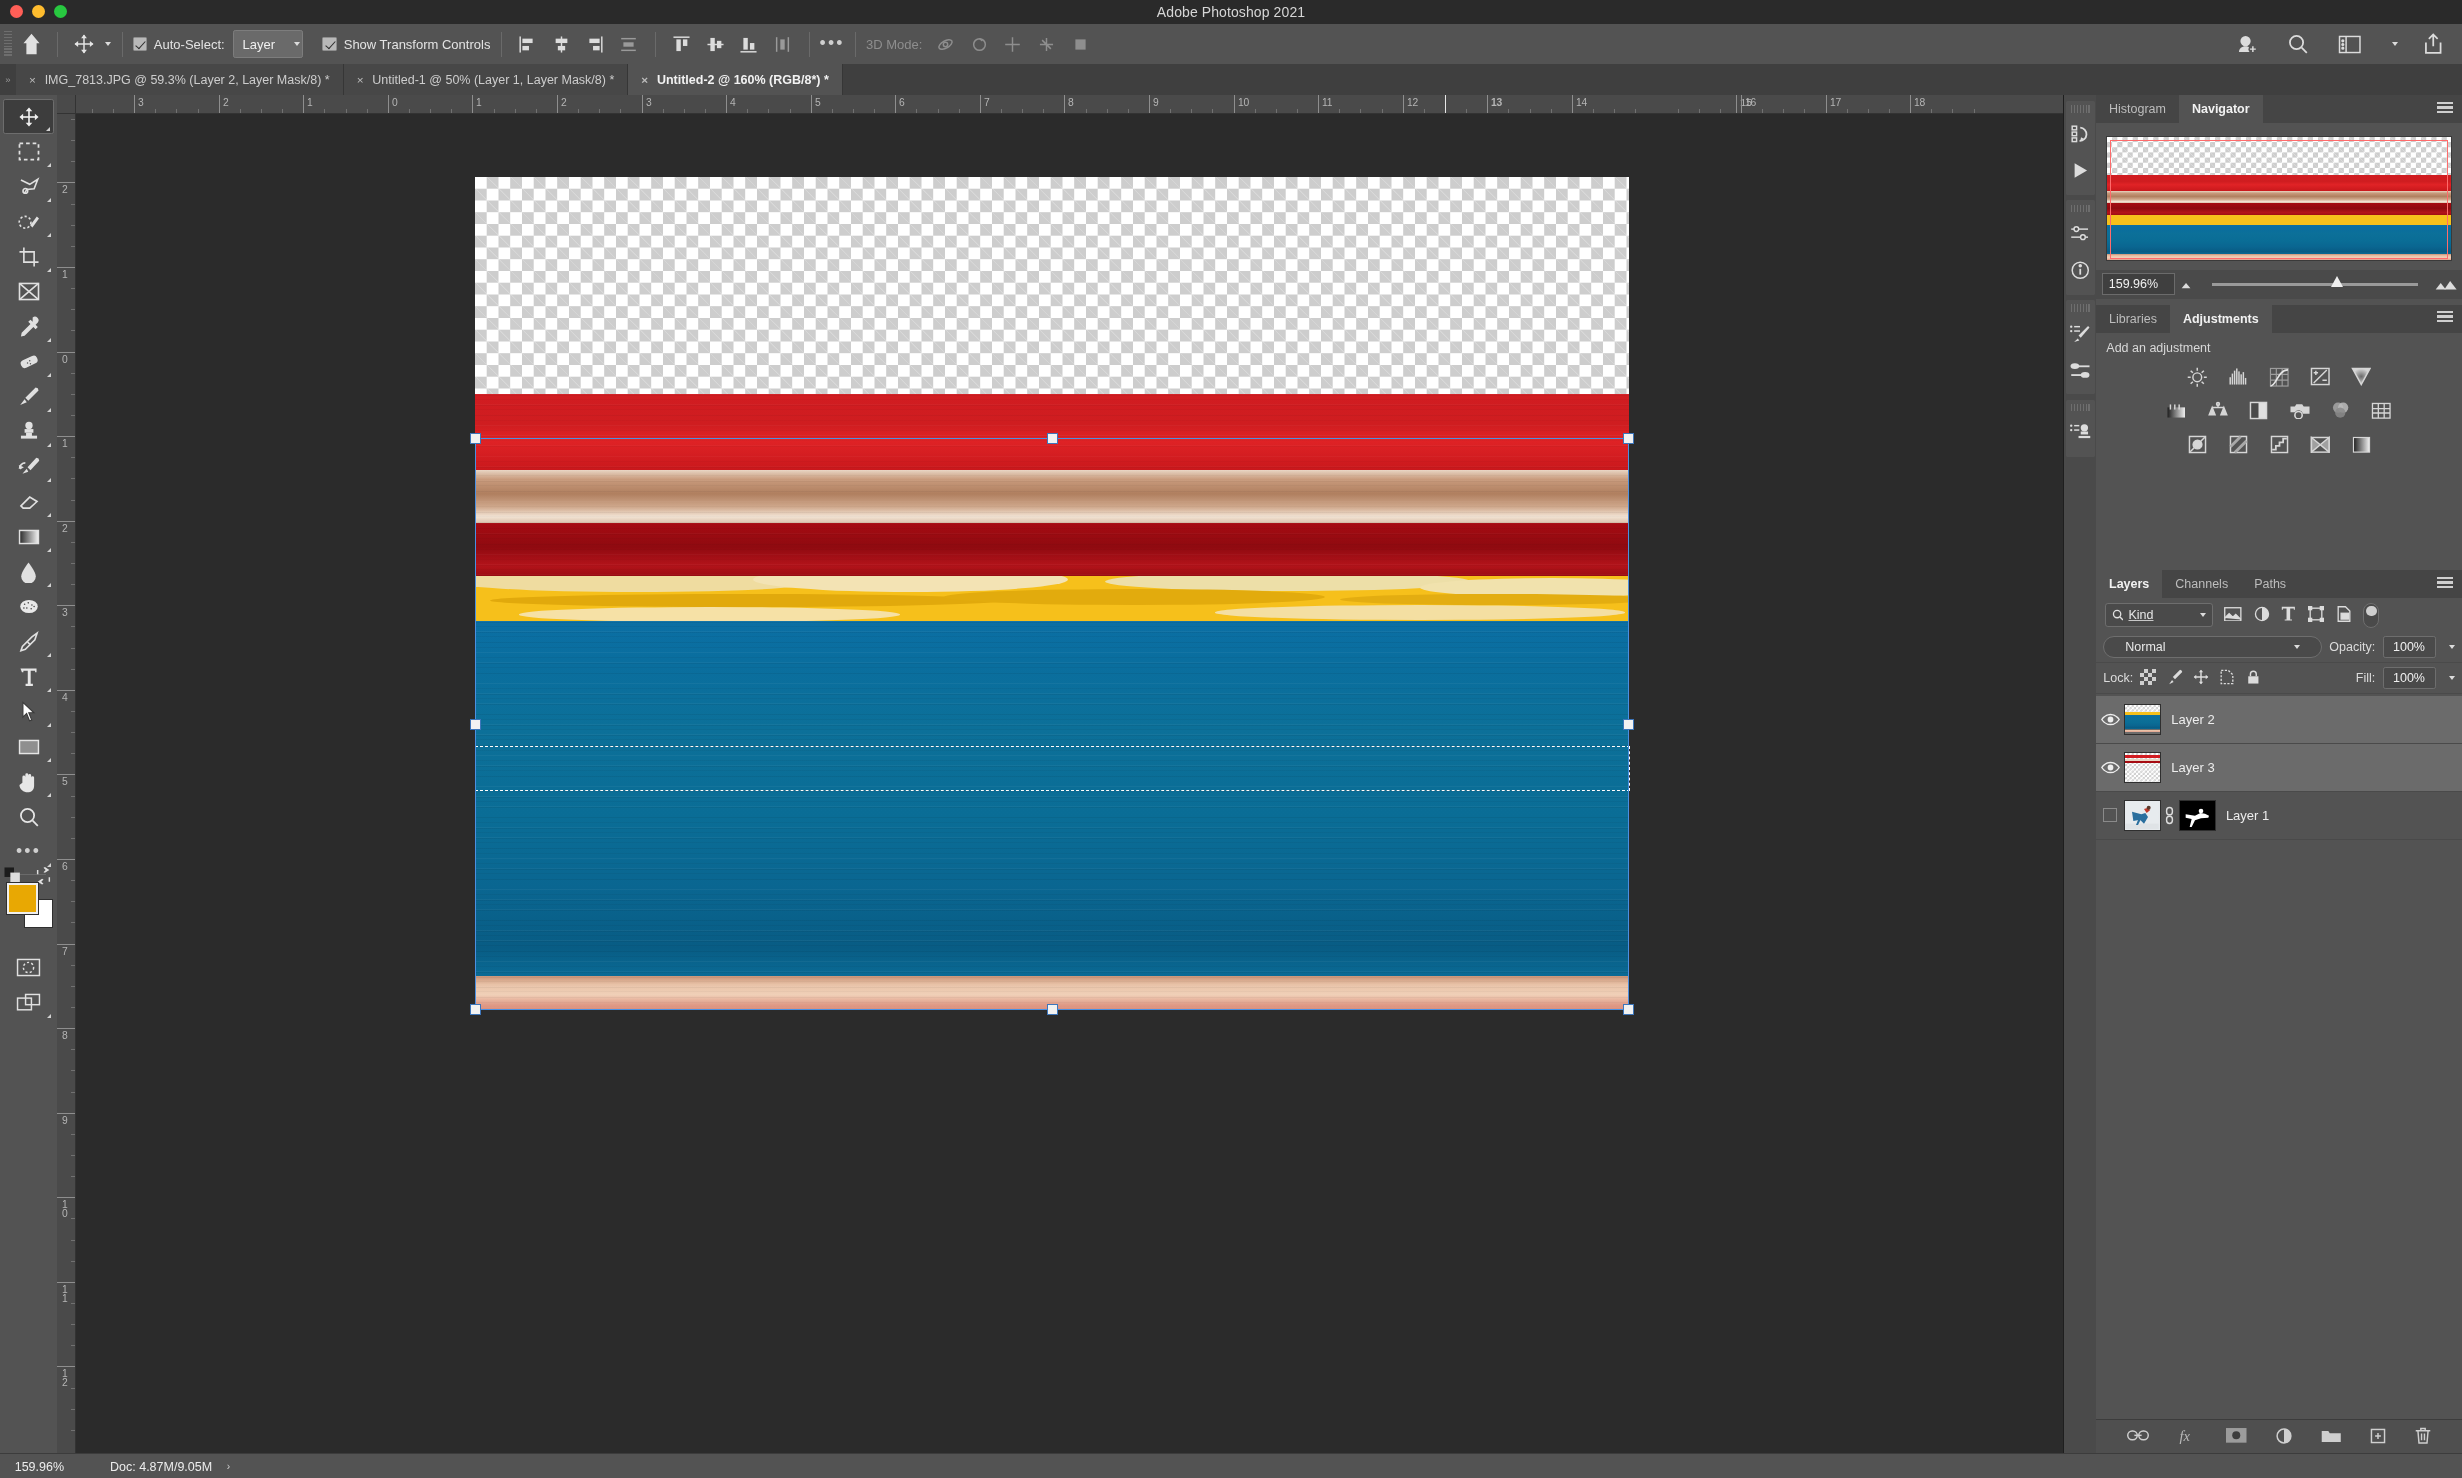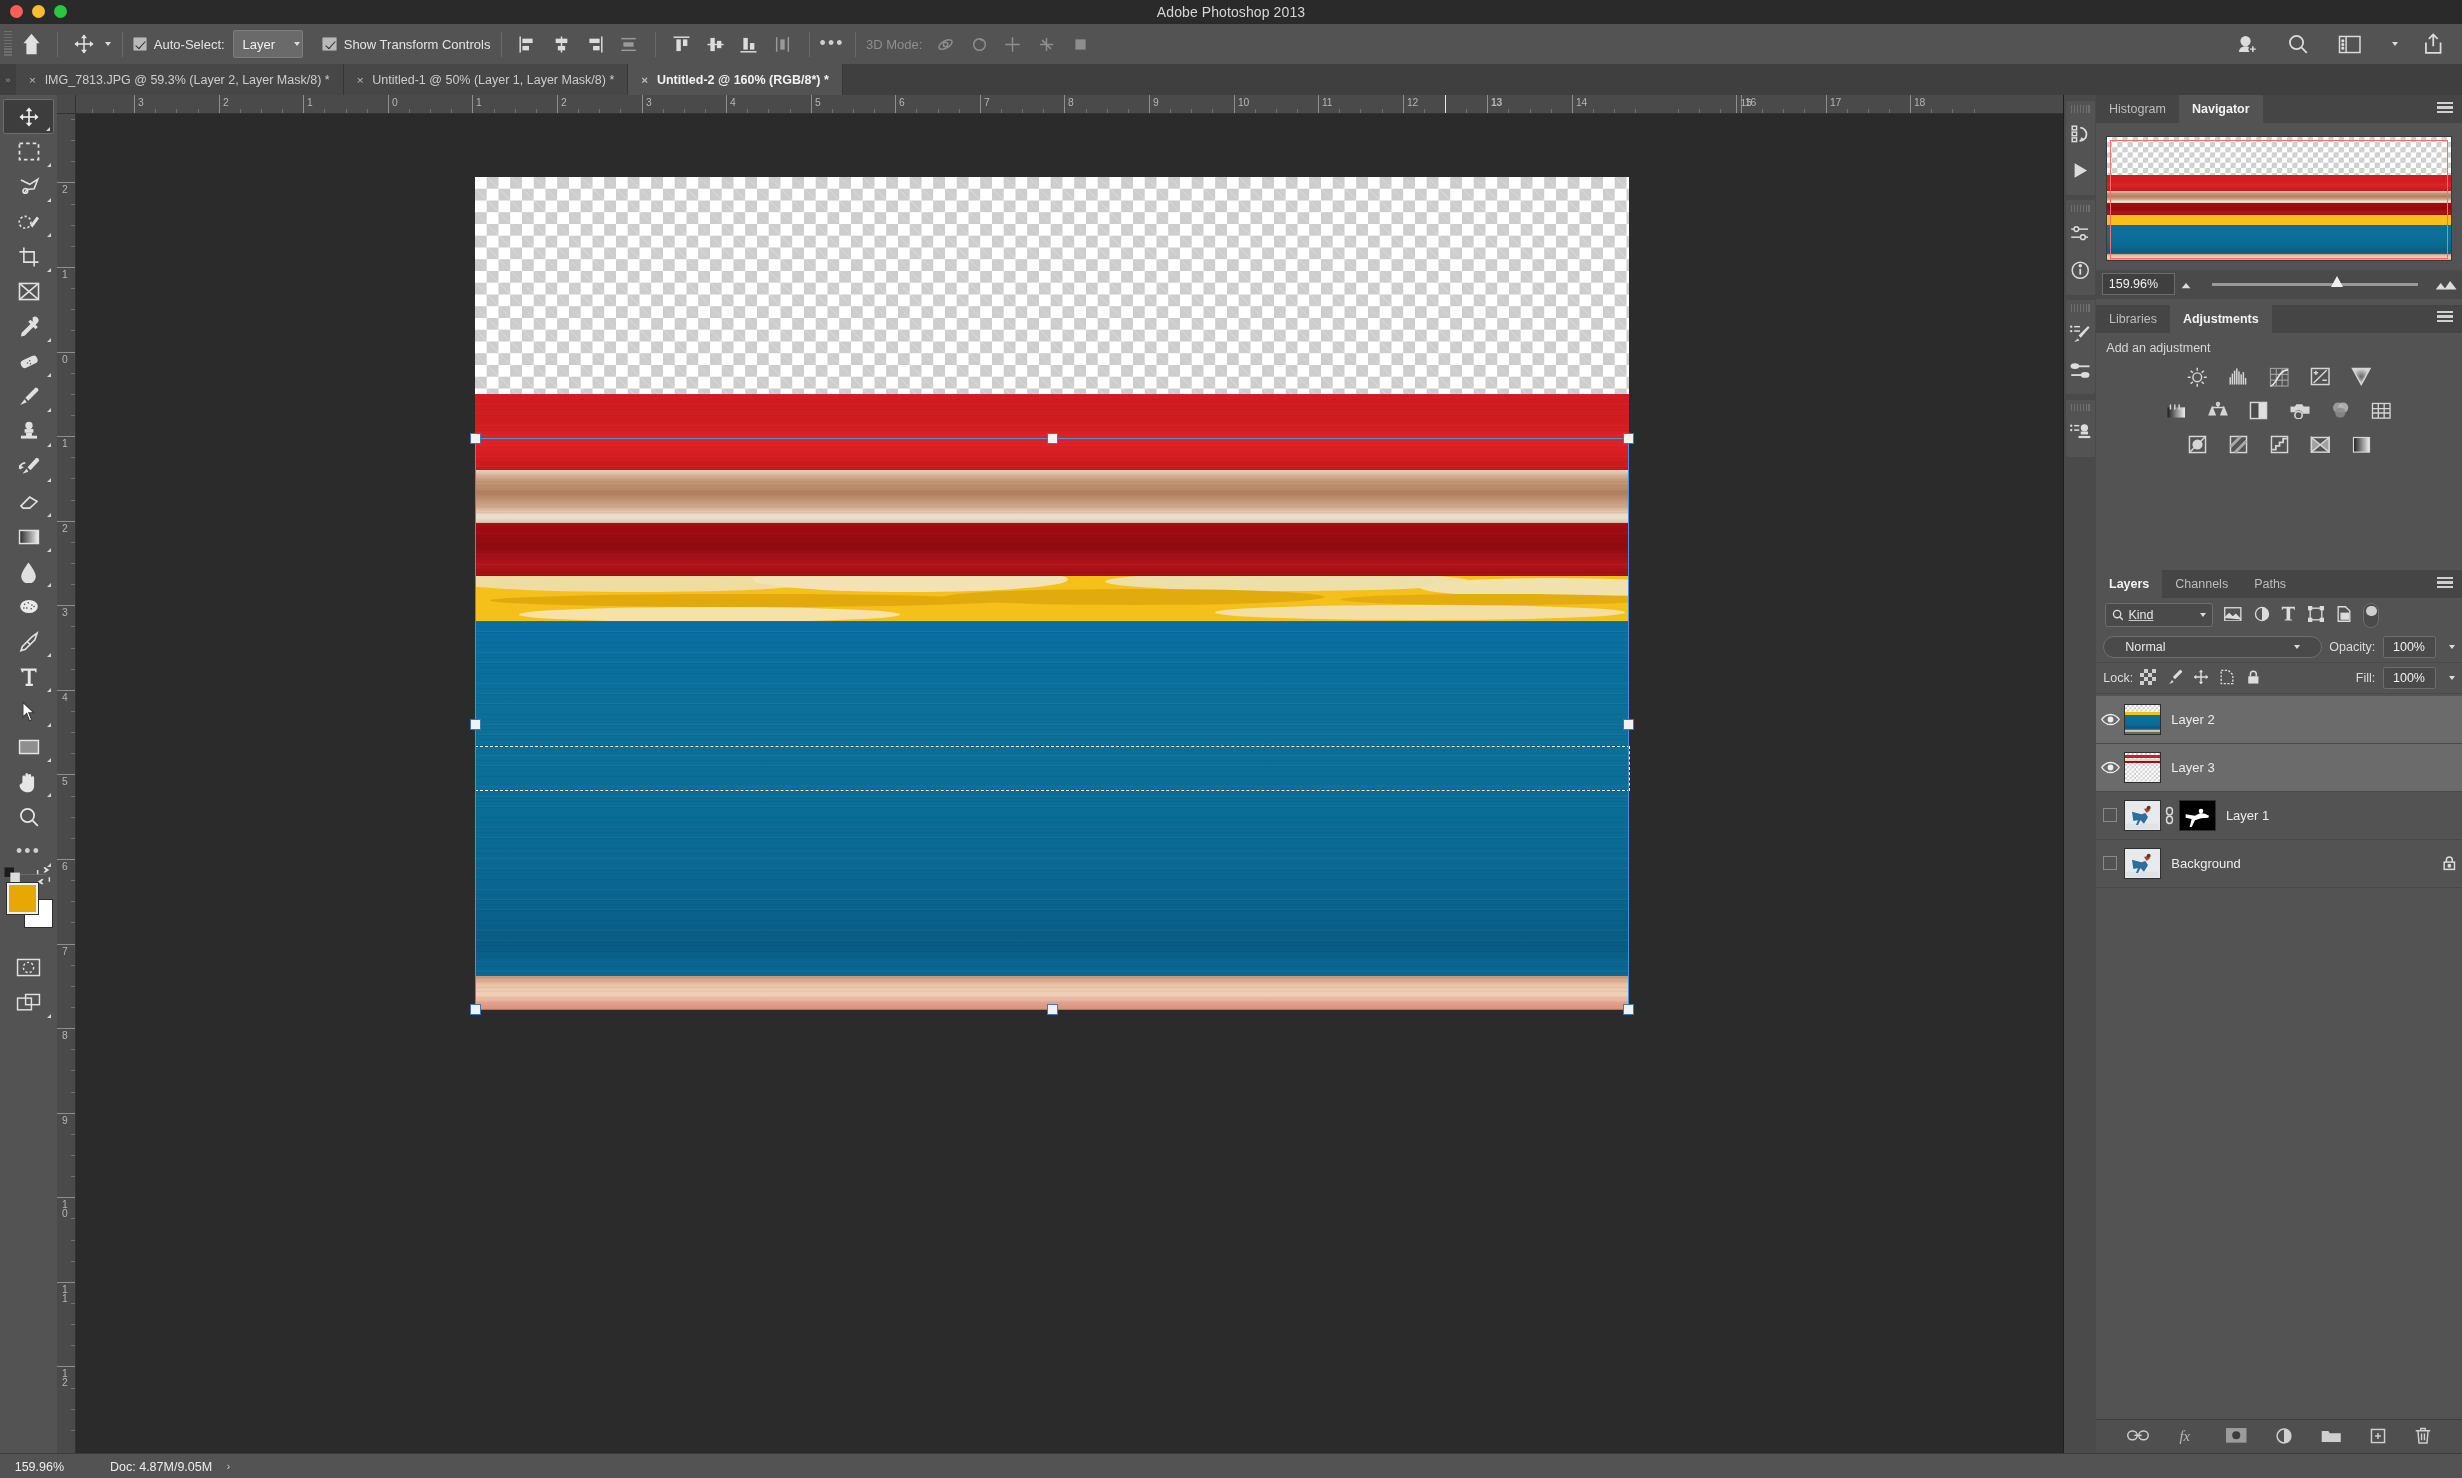--- a/index.html
+++ b/index.html
@@ -190,21 +190,21 @@
 <body>
 
 <div class="app">
 
   <div class="titlebar">
     <div class="traffic">
       <div class="dot r"></div>
       <div class="dot y"></div>
       <div class="dot g"></div>
     </div>
-    <div class="apptitle">Adobe Photoshop 2013</div>
+    <div class="apptitle">Adobe Photoshop 2021</div>
   </div>
 
   <div class="optbar">
     <div class="grip"></div>
 
     <div class="ob-icon">
       <svg width="19" height="22" viewBox="0 0 26 30">
           <path d="M13 1 L24 14 L20 14 L20 29 L6 29 L6 14 L2 14 Z" fill="#e0e0e0"></path>
         </svg>
     </div>
@@ -1256,43 +1256,20 @@
           </div>
           <div class="thumb mask">
             <svg viewBox="0 0 50 42" width="34" height="28" style="position:absolute;left:0;top:0">
               <path d="M8 20l14 2 8-4 7 1 6 3-1 3-11 1-9 3-5 10h-3l3-12-9-2z" fill="#fff"></path>
               <circle cx="31" cy="15" r="3.5" fill="#fff"></circle>
             </svg>
           </div>
           <div class="lname">Layer 1</div>
         </div>
 
-        <div class="layer">
-          <div class="eyecell">
-            <span class="eyebox"></span>
-          </div>
-          <div class="thumb" style="position:relative;overflow:hidden;background:#e6eaed">
-            <svg viewBox="0 0 50 42" width="34" height="28" style="position:absolute;left:0;top:0">
-              <rect width="50" height="42" fill="#e7ebee"></rect>
-                <rect y="34" width="50" height="8" fill="#dfe3e6"></rect>
-              <path d="M10 16l14 4 6-2 4 6-6 10-6-6-10 2z" fill="#2a6f9e"></path>
-              <path d="M28 12l6-2 3 4-5 4z" fill="#c0392b"></path>
-              <circle cx="35" cy="10" r="3" fill="#5b3a2a"></circle>
-              <path d="M20 26l-4 10h3l4-8z" fill="#2a6f9e"></path>
-            </svg>
-          </div>
-          <div class="lname">Background</div>
-          <div class="lockcell">
-            <svg width="14.7" height="17.6" viewBox="0 0 20 24" fill="none" stroke="#dcdcdc" stroke-width="2">
-                <path d="M6 11V8a4 4 0 018 0v3"></path>
-                <rect x="3" y="11" width="14" height="10"></rect>
-                <circle cx="10" cy="16" r="1.6" fill="#dcdcdc"></circle>
-              </svg>
-          </div>
-        </div>
       </div>
 
       <div class="lfooter">
         <div><svg width="22" height="14.7" viewBox="0 0 30 20" fill="none" stroke="#cfcfcf" stroke-width="2">
               <rect x="1" y="4" width="13" height="12" rx="6"></rect>
               <rect x="16" y="4" width="13" height="12" rx="6"></rect>
               <line x1="10" y1="10" x2="20" y2="10"></line>
             </svg></div>
         <div><svg width="19" height="16" viewBox="0 0 26 22" fill="#b9b9b9" font-size="18">
               <text x="2" y="18" font-family="serif" font-style="italic" fill="#b9b9b9" font-size="20">fx</text>

